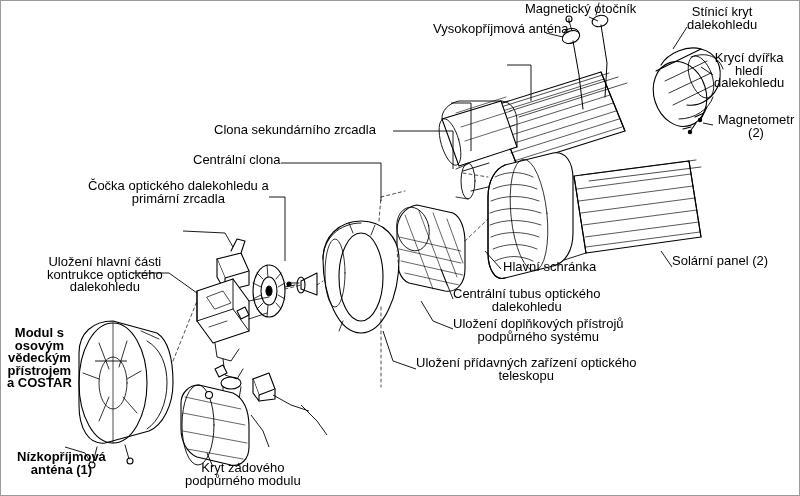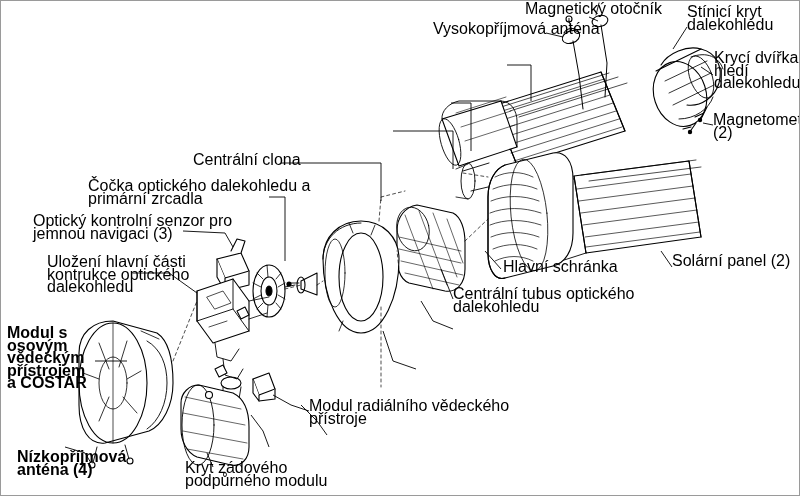--- a/index.html
+++ b/index.html
@@ -13,25 +13,26 @@
     height: 496px;
     background: #ffffff;
     border: 1px solid #9a9a9a;
     box-sizing: border-box;
     overflow: hidden;
     font-family: "Liberation Sans", sans-serif;
   }
   .label {
     position: absolute;
     font-family: "Liberation Sans", sans-serif;
-    font-size: 16px;
+    font-size: 13px;
     line-height: 12.5px;
     color: #000000;
     white-space: pre-line;
     font-weight: normal;
+    text-align: center;
   }
   .label.bold {
     font-weight: bold;
     margin-top: 15px;
   }
   svg.art {
     position: absolute;
     left: 0;
     top: 0;
     width: 800px;
@@ -274,37 +275,38 @@
   </svg>
 
   <div class="label" style="left:524px; top:2px;">Magnetický otočník</div>
   <div class="label" style="left:686px; top:5px;">Stínicí kryt
 dalekohledu</div>
   <div class="label" style="left:432px; top:22px;">Vysokopříjmová anténa</div>
   <div class="label" style="left:713px; top:51px;">Krycí dvířka
 hledí
 dalekohledu</div>
   <div class="label" style="left:712px; top:113px;">Magnetometr (2)</div>
+  <div class="label" style="left:213px; top:123px;">Clona sekundárního zrcadla</div>
   <div class="label" style="left:192px; top:153px;">Centrální clona</div>
   <div class="label" style="left:87px; top:179px;">Čočka optického dalekohledu a
 primární zrcadla</div>
-  <div class="label" style="left:32px; top:214px;">Optický kontrolní senzor pro
-jemnou navigaci (3)</div>
   <div class="label" style="left:32px; top:255px;margin-left:14px;">Uložení hlavní části
 kontrukce optického
 dalekohledu</div>
   <div class="label" style="left:671px; top:254px;">Solární panel (2)</div>
   <div class="label" style="left:502px; top:260px;">Hlavní schránka</div>
   <div class="label bold" style="left:6px; top:311px;">Modul s
 osovým
 vědeckým
 přístrojem
 a COSTAR</div>
   <div class="label" style="left:452px; top:287px;">Centrální tubus optického
 dalekohledu</div>
-  <div class="label" style="left:308px; top:399px;">Modul radiálního vědeckého
-přístroje</div>
+  <div class="label" style="left:452px; top:317px;">Uložení doplňkových přístrojů
+podpůrného systému</div>
+  <div class="label" style="left:415px; top:356px;">Uložení přídavných zařízení optického
+teleskopu</div>
   <div class="label bold" style="left:16px; top:435px;">Nízkopříjmová
-anténa (4)</div>
+anténa (1)</div>
   <div class="label" style="left:184px; top:461px;">Kryt zádového
 podpůrného modulu</div>
 
 </div>
 
 </body></html>

